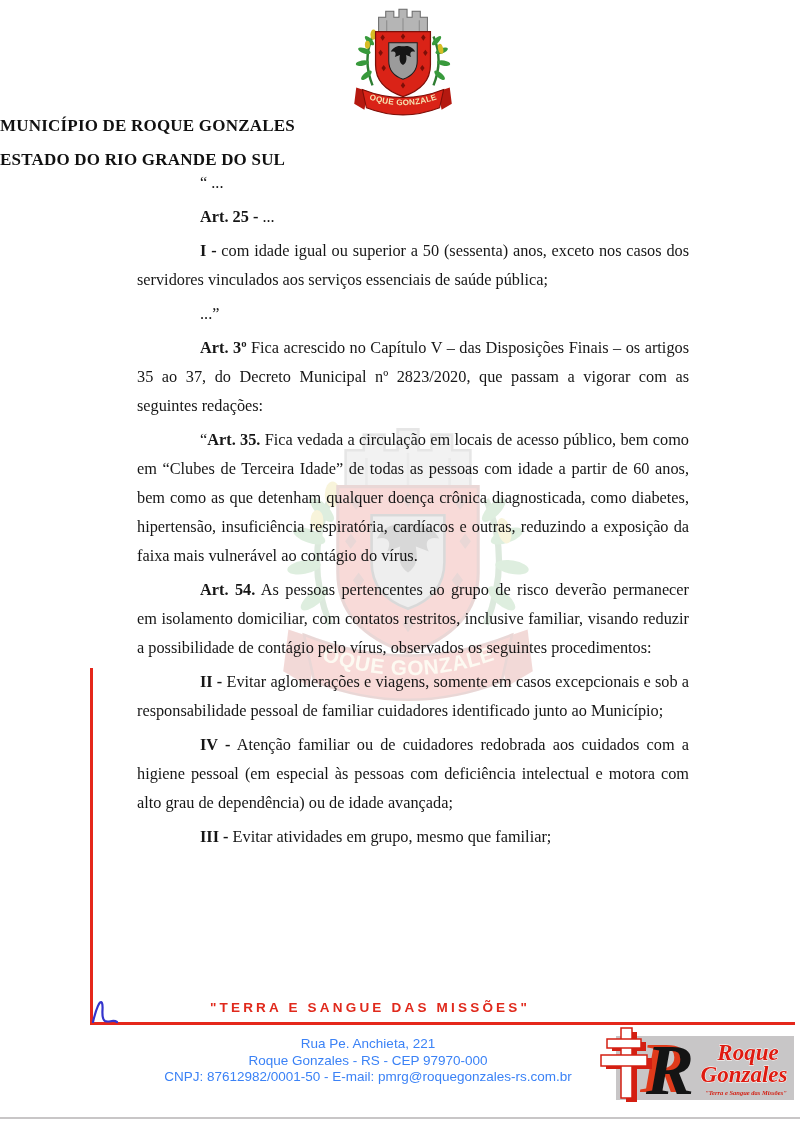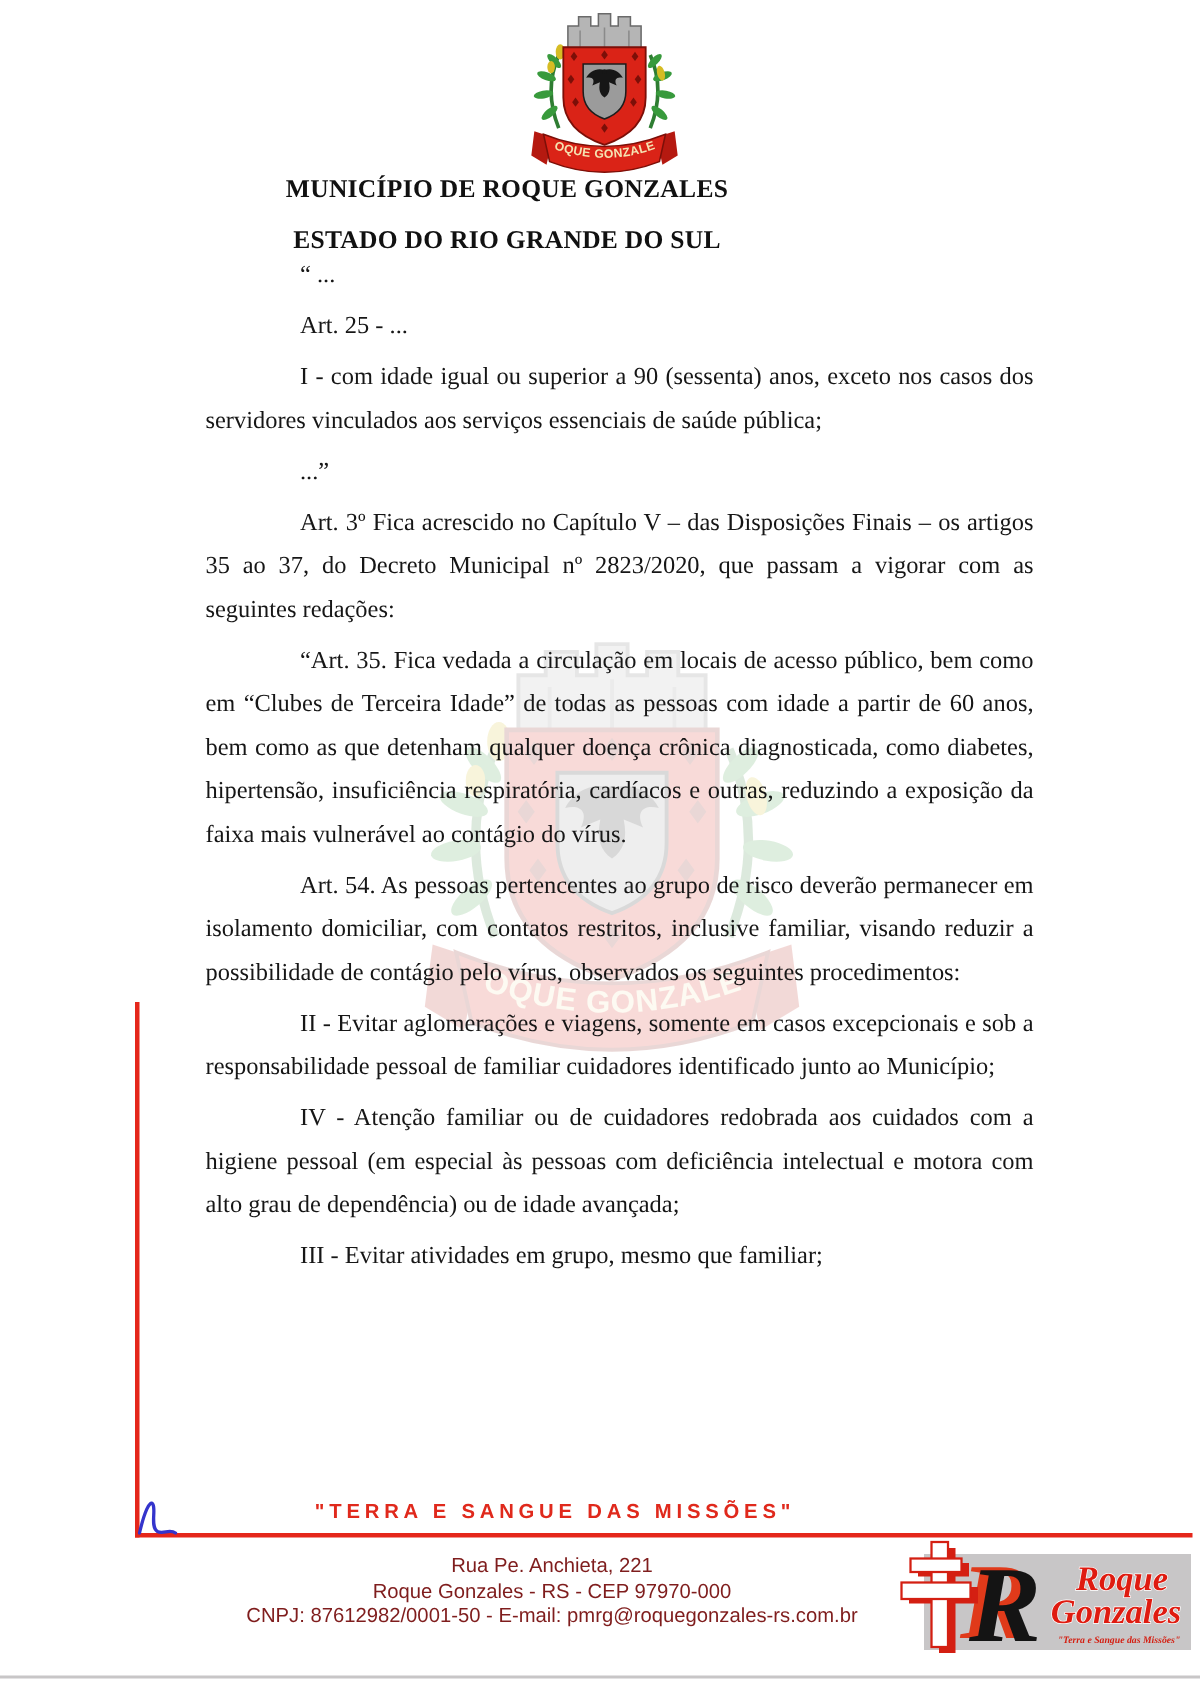--- a/index.html
+++ b/index.html
@@ -5,40 +5,40 @@
   html,body { margin:0; padding:0; background:#ffffff; }
   .page {
     position:relative; width:800px; height:1130px; background:#ffffff;
     font-family:"Liberation Serif", serif; color:#161616; overflow:hidden;
   }
   
   .crest-top { position:absolute; left:342px; top:4px; width:122px; height:114px; }
   
   .crest-watermark { position:absolute; left:252px; top:416px; width:312px; height:292px; opacity:0.16; pointer-events:none; }
   
-  .hdr { position:absolute; left:0; width:656px; text-align:center; font-weight:bold; font-size:17px; letter-spacing:0.2px; color:#111;padding-left:10px; }
+  .hdr { position:absolute; left:0; width:656px; font-weight:bold; font-size:17px; letter-spacing:0.2px; color:#111; }
   .hdr1 { top:116px; }
   .hdr2 { top:150px; }
   
   .doc-body { position:absolute; left:137px; top:168px; width:552px; font-size:16.3px; line-height:29px; }
   .doc-body p { margin:0 0 5px 0; text-indent:63px; text-align:justify; }
-  .doc-body .lead { font-weight:normal; }
+  .doc-body .lead { font-weight:bold; }
   
   .rule-vert { position:absolute; left:90px; top:668px; width:3px; height:357px; background:#e5271b; }
   .rule-horz { position:absolute; left:90px; top:1022px; width:705px; height:3px; background:#e5271b; }
   .rule-bottom { position:absolute; left:0px; top:1117px; width:800px; height:2px; background:#c8c6c7; }
   
   .slogan { position:absolute; left:90px; top:1000px; width:560px; text-align:center;
     font-family:"Liberation Sans", sans-serif; font-weight:bold; font-size:13.5px;
     letter-spacing:3.2px; color:#e0291c; }
   
   .pen-mark { position:absolute; left:90px; top:996px; width:30px; height:30px; }
   
   .footer-address { position:absolute; left:98px; top:1036px; width:540px; text-align:center;
-    font-family:"Liberation Sans", sans-serif; font-size:13.5px; line-height:16.5px; color:#7f1d1d; }
+    font-family:"Liberation Sans", sans-serif; font-size:13.5px; line-height:16.5px; color:#3b82f6; }
   
   .logo-box { position:absolute; left:596px; top:1026px; width:200px; height:84px; }
 </style>
 </head>
 <body>
 
 <div class="page">
 
   <svg width="0" height="0" style="position:absolute" aria-hidden="true">
     <defs>
@@ -102,21 +102,21 @@
   <svg class="crest-watermark" viewBox="0 0 120 112">
     <use href="#crest"></use>
   </svg>
 
   <div class="hdr hdr1">MUNICÍPIO DE ROQUE GONZALES</div>
   <div class="hdr hdr2">ESTADO DO RIO GRANDE DO SUL</div>
 
   <div class="doc-body">
     <p><span>“ </span><span class="lead"></span><span>...</span></p>
     <p><span></span><span class="lead">Art. 25 -</span><span> ...</span></p>
-    <p><span></span><span class="lead">I -</span><span> com idade igual ou superior a 90 (sessenta) anos, exceto nos casos dos servidores vinculados aos serviços essenciais de saúde pública;</span></p>
+    <p><span></span><span class="lead">I -</span><span> com idade igual ou superior a 50 (sessenta) anos, exceto nos casos dos servidores vinculados aos serviços essenciais de saúde pública;</span></p>
     <p><span></span><span class="lead"></span><span>...”</span></p>
     <p><span></span><span class="lead">Art. 3º</span><span> Fica acrescido no Capítulo V – das Disposições Finais – os artigos 35 ao 37, do Decreto Municipal nº 2823/2020, que passam a vigorar com as seguintes redações:</span></p>
     <p><span>“</span><span class="lead">Art. 35.</span><span> Fica vedada a circulação em locais de acesso público, bem como em “Clubes de Terceira Idade” de todas as pessoas com idade a partir de 60 anos, bem como as que detenham qualquer doença crônica diagnosticada, como diabetes, hipertensão, insuficiência respiratória, cardíacos e outras, reduzindo a exposição da faixa mais vulnerável ao contágio do vírus.</span></p>
     <p><span></span><span class="lead">Art. 54.</span><span> As pessoas pertencentes ao grupo de risco deverão permanecer em isolamento domiciliar, com contatos restritos, inclusive familiar, visando reduzir a possibilidade de contágio pelo vírus, observados os seguintes procedimentos:</span></p>
     <p><span></span><span class="lead">II -</span><span> Evitar aglomerações e viagens, somente em casos excepcionais e sob a responsabilidade pessoal de familiar cuidadores identificado junto ao Município;</span></p>
     <p><span></span><span class="lead">IV -</span><span> Atenção familiar ou de cuidadores redobrada aos cuidados com a higiene pessoal (em especial às pessoas com deficiência intelectual e motora com alto grau de dependência) ou de idade avançada;</span></p>
     <p><span></span><span class="lead">III -</span><span> Evitar atividades em grupo, mesmo que familiar;</span></p>
   </div>
 
   <div class="rule-vert"></div>

